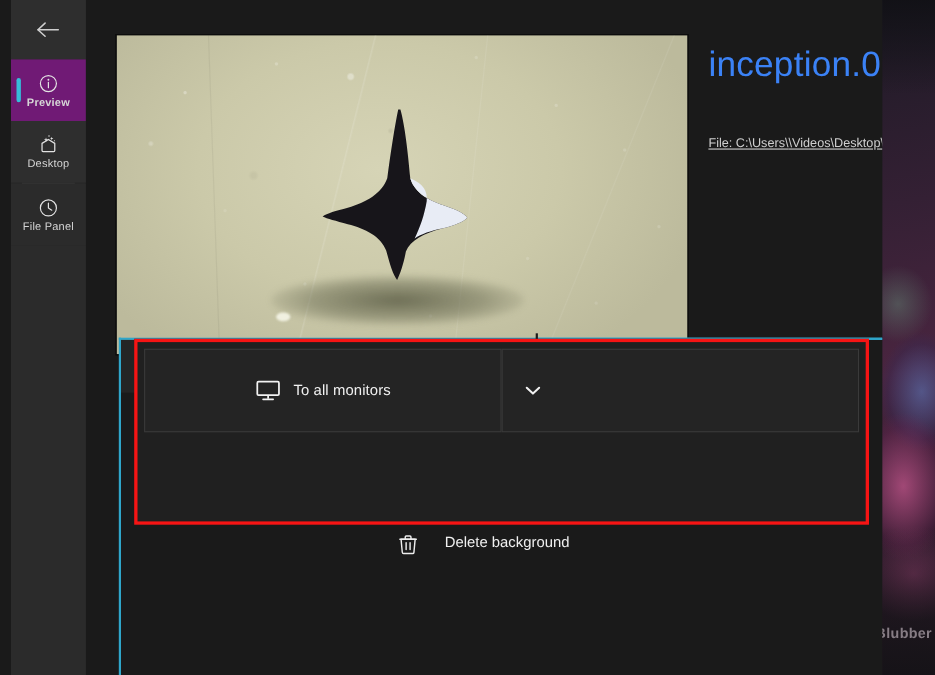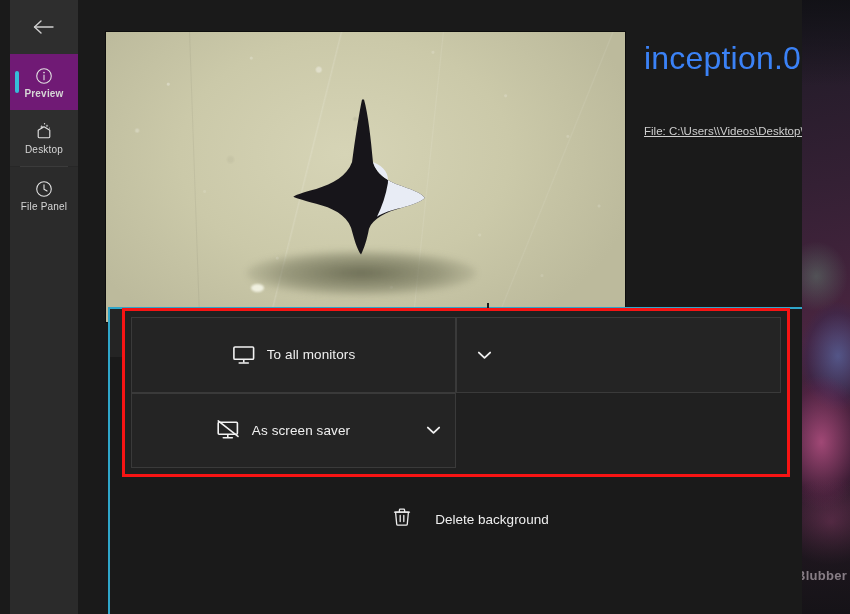--- a/index.html
+++ b/index.html
@@ -307,24 +307,24 @@
   .opt-text {
     font-size: 13.5px;
     color: #f0f0f0;
     letter-spacing: .1px;
   }
   .opt-chev { flex: 0 0 auto; margin-left: 6px; }
 
   
   .delete-row {
     position: absolute;
-    left: 59px; top: 485px;
+    left: 28px; top: 485px;
     width: 668px; height: 42px;
     display: flex;
-    align-items: flex-end;
+    align-items: flex-start;
     justify-content: center;
     gap: 24px;
     cursor: default;
     z-index: 7;
   }
   .delete-row .del-text {
     font-size: 13.5px;
     color: #efefef;
   }
 
@@ -479,34 +479,20 @@
           </div>
         </div>
 
         <div class="opt-card">
           <svg class="opt-chev" width="15" height="10" viewBox="0 0 16 10">
             <path d="M2 2.4 L8 8 L14 2.4" fill="none" stroke="#f0f0f0" stroke-width="2" stroke-linecap="round" stroke-linejoin="round"></path>
           </svg>
         </div>
 
 
-        <div class="opt-card">
-          <div class="opt-inner">
-            <svg width="25" height="23" viewBox="0 0 25 23">
-              <path d="M3.2 3.2 H20.4 Q21.4 3.2 21.4 4.2 V14.2 Q21.4 15.2 20.4 15.2 H3.2 Q2.2 15.2 2.2 14.2 V4.2 Q2.2 3.2 3.2 3.2 Z" fill="none" stroke="#f2f2f2" stroke-width="1.6" stroke-linejoin="round"></path>
-              <path d="M11.8 15.3 V18.4" stroke="#f2f2f2" stroke-width="1.6"></path>
-              <path d="M7.3 18.8 H16.3" stroke="#f2f2f2" stroke-width="1.6" stroke-linecap="round"></path>
-              <path d="M2.2 1.9 L22 17.4" stroke="#f2f2f2" stroke-width="1.6" stroke-linecap="round"></path>
-            </svg>
-            <span class="opt-text">As screen saver</span>
-          </div>
-          <svg class="opt-chev" width="15" height="10" viewBox="0 0 16 10">
-            <path d="M2 2.4 L8 8 L14 2.4" fill="none" stroke="#f0f0f0" stroke-width="2" stroke-linecap="round" stroke-linejoin="round"></path>
-          </svg>
-        </div>
       </div>
 
       <div class="red-outline"></div>
 
       <div class="delete-row">
         <svg width="18" height="20" viewBox="0 0 18 20">
           <path d="M2.6 5.2 H15.4 L14.3 17.1 Q14.2 18.2 13.1 18.2 H4.9 Q3.8 18.2 3.7 17.1 Z" fill="none" stroke="#ededed" stroke-width="1.3" stroke-linejoin="round"></path>
           <path d="M1.5 5.2 H16.5" stroke="#ededed" stroke-width="1.3" stroke-linecap="round"></path>
           <path d="M6.4 5.1 V3.1 Q6.4 2.2 7.3 2.2 H10.7 Q11.6 2.2 11.6 3.1 V5.1" fill="none" stroke="#ededed" stroke-width="1.3" stroke-linejoin="round"></path>
           <path d="M7.2 8.4 V14.6 M10.8 8.4 V14.6" stroke="#ededed" stroke-width="1.3" stroke-linecap="round"></path>

